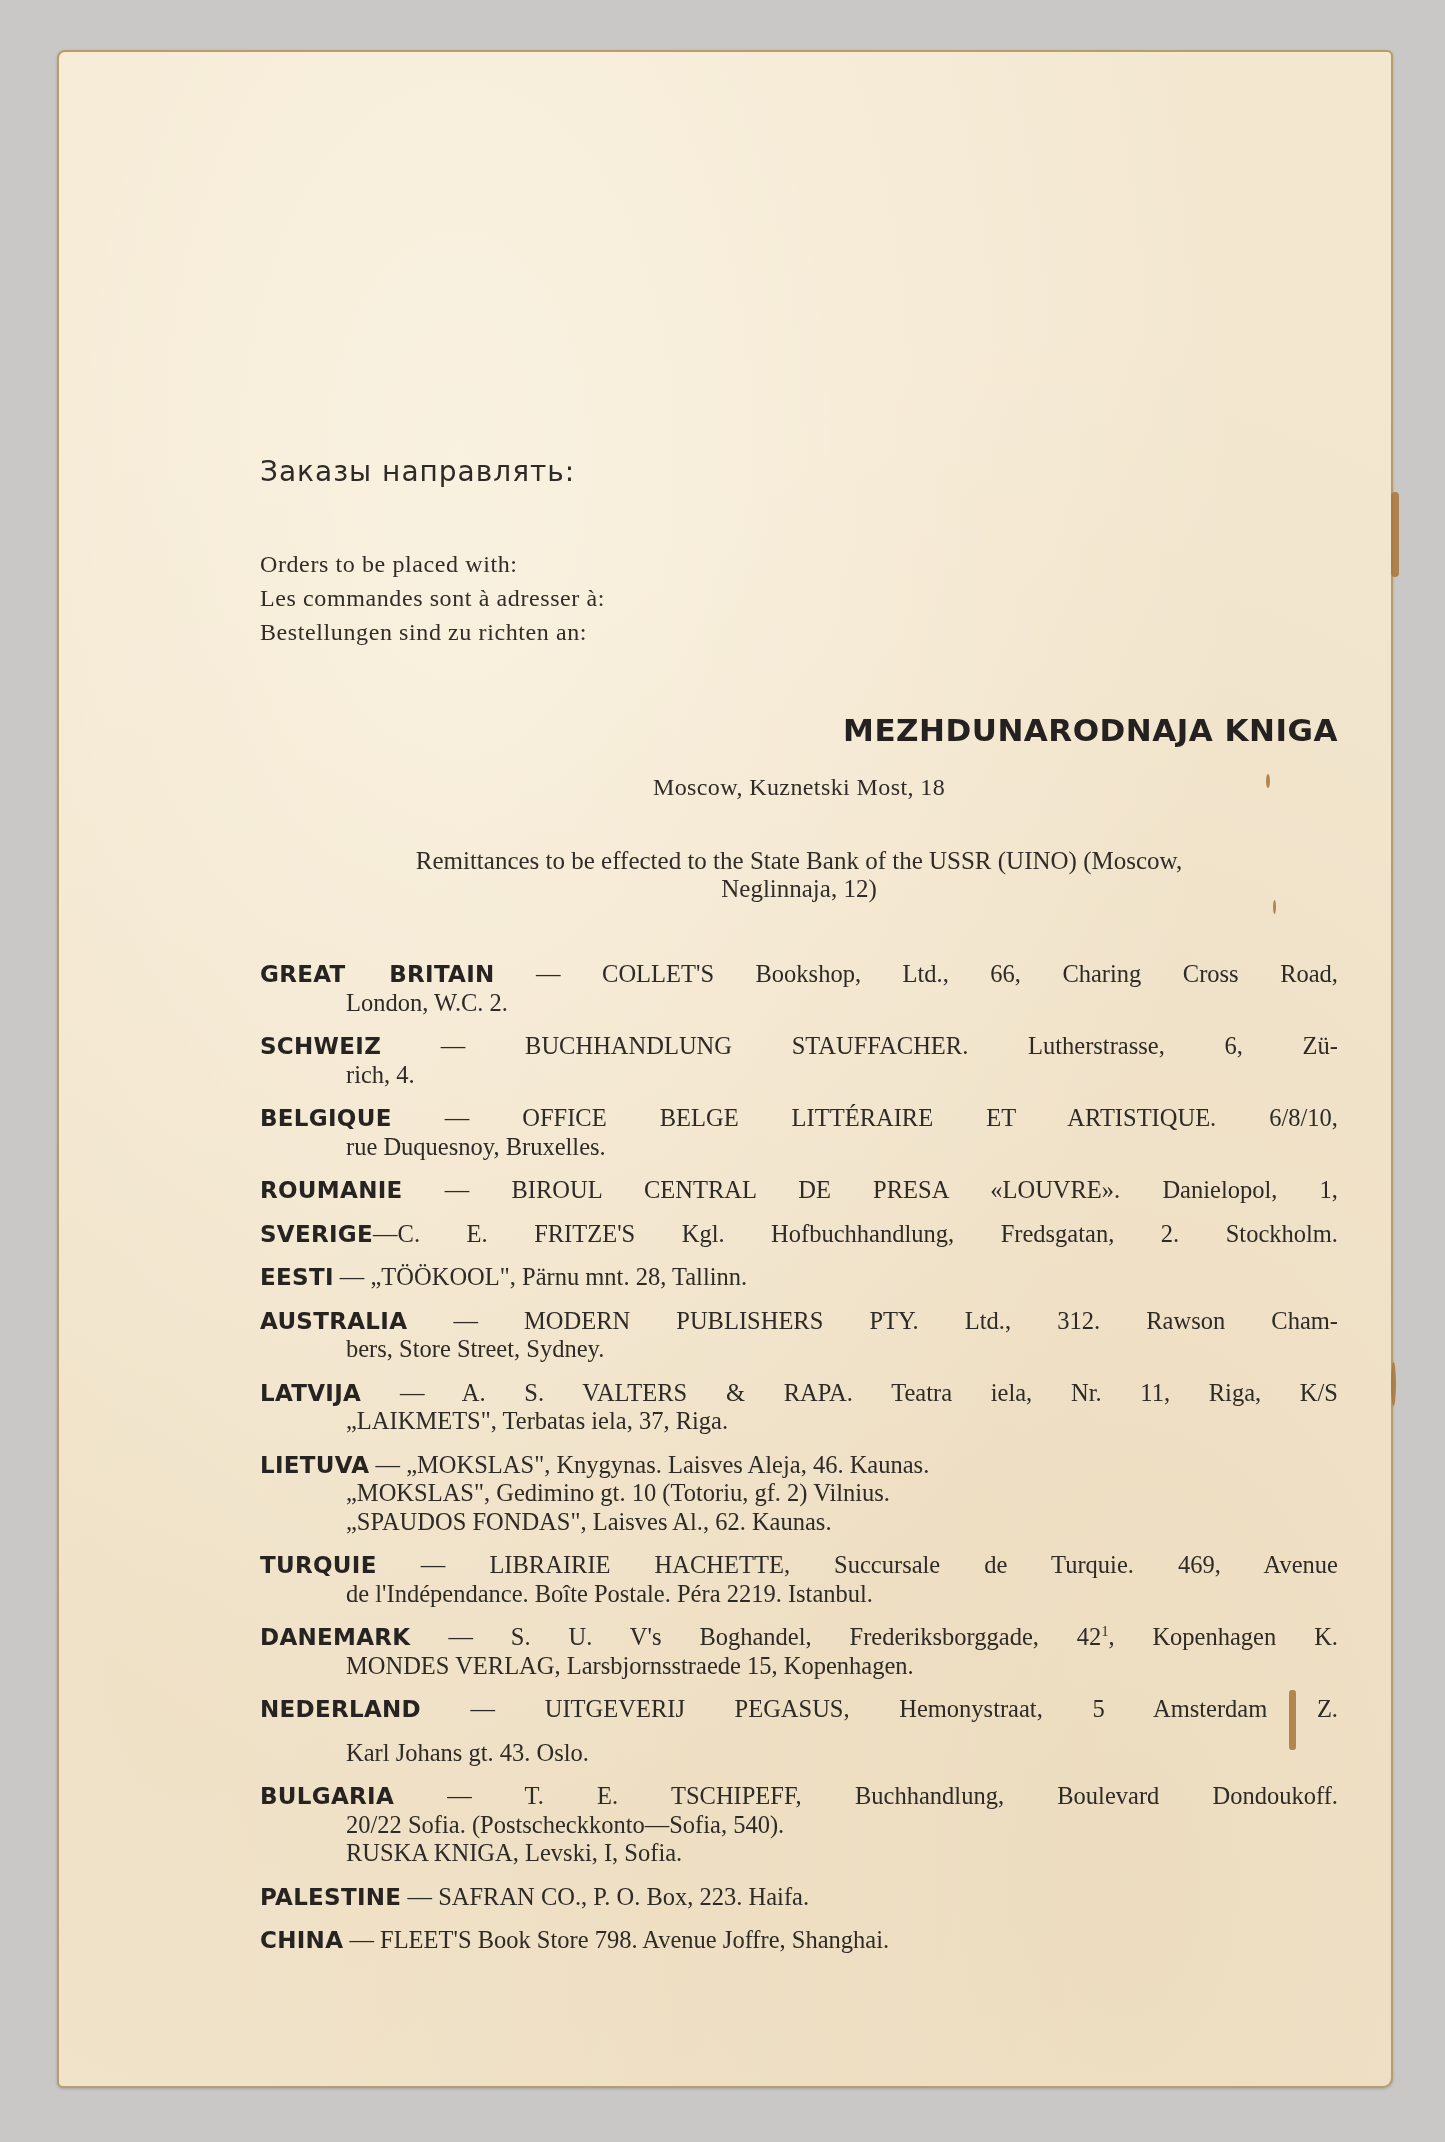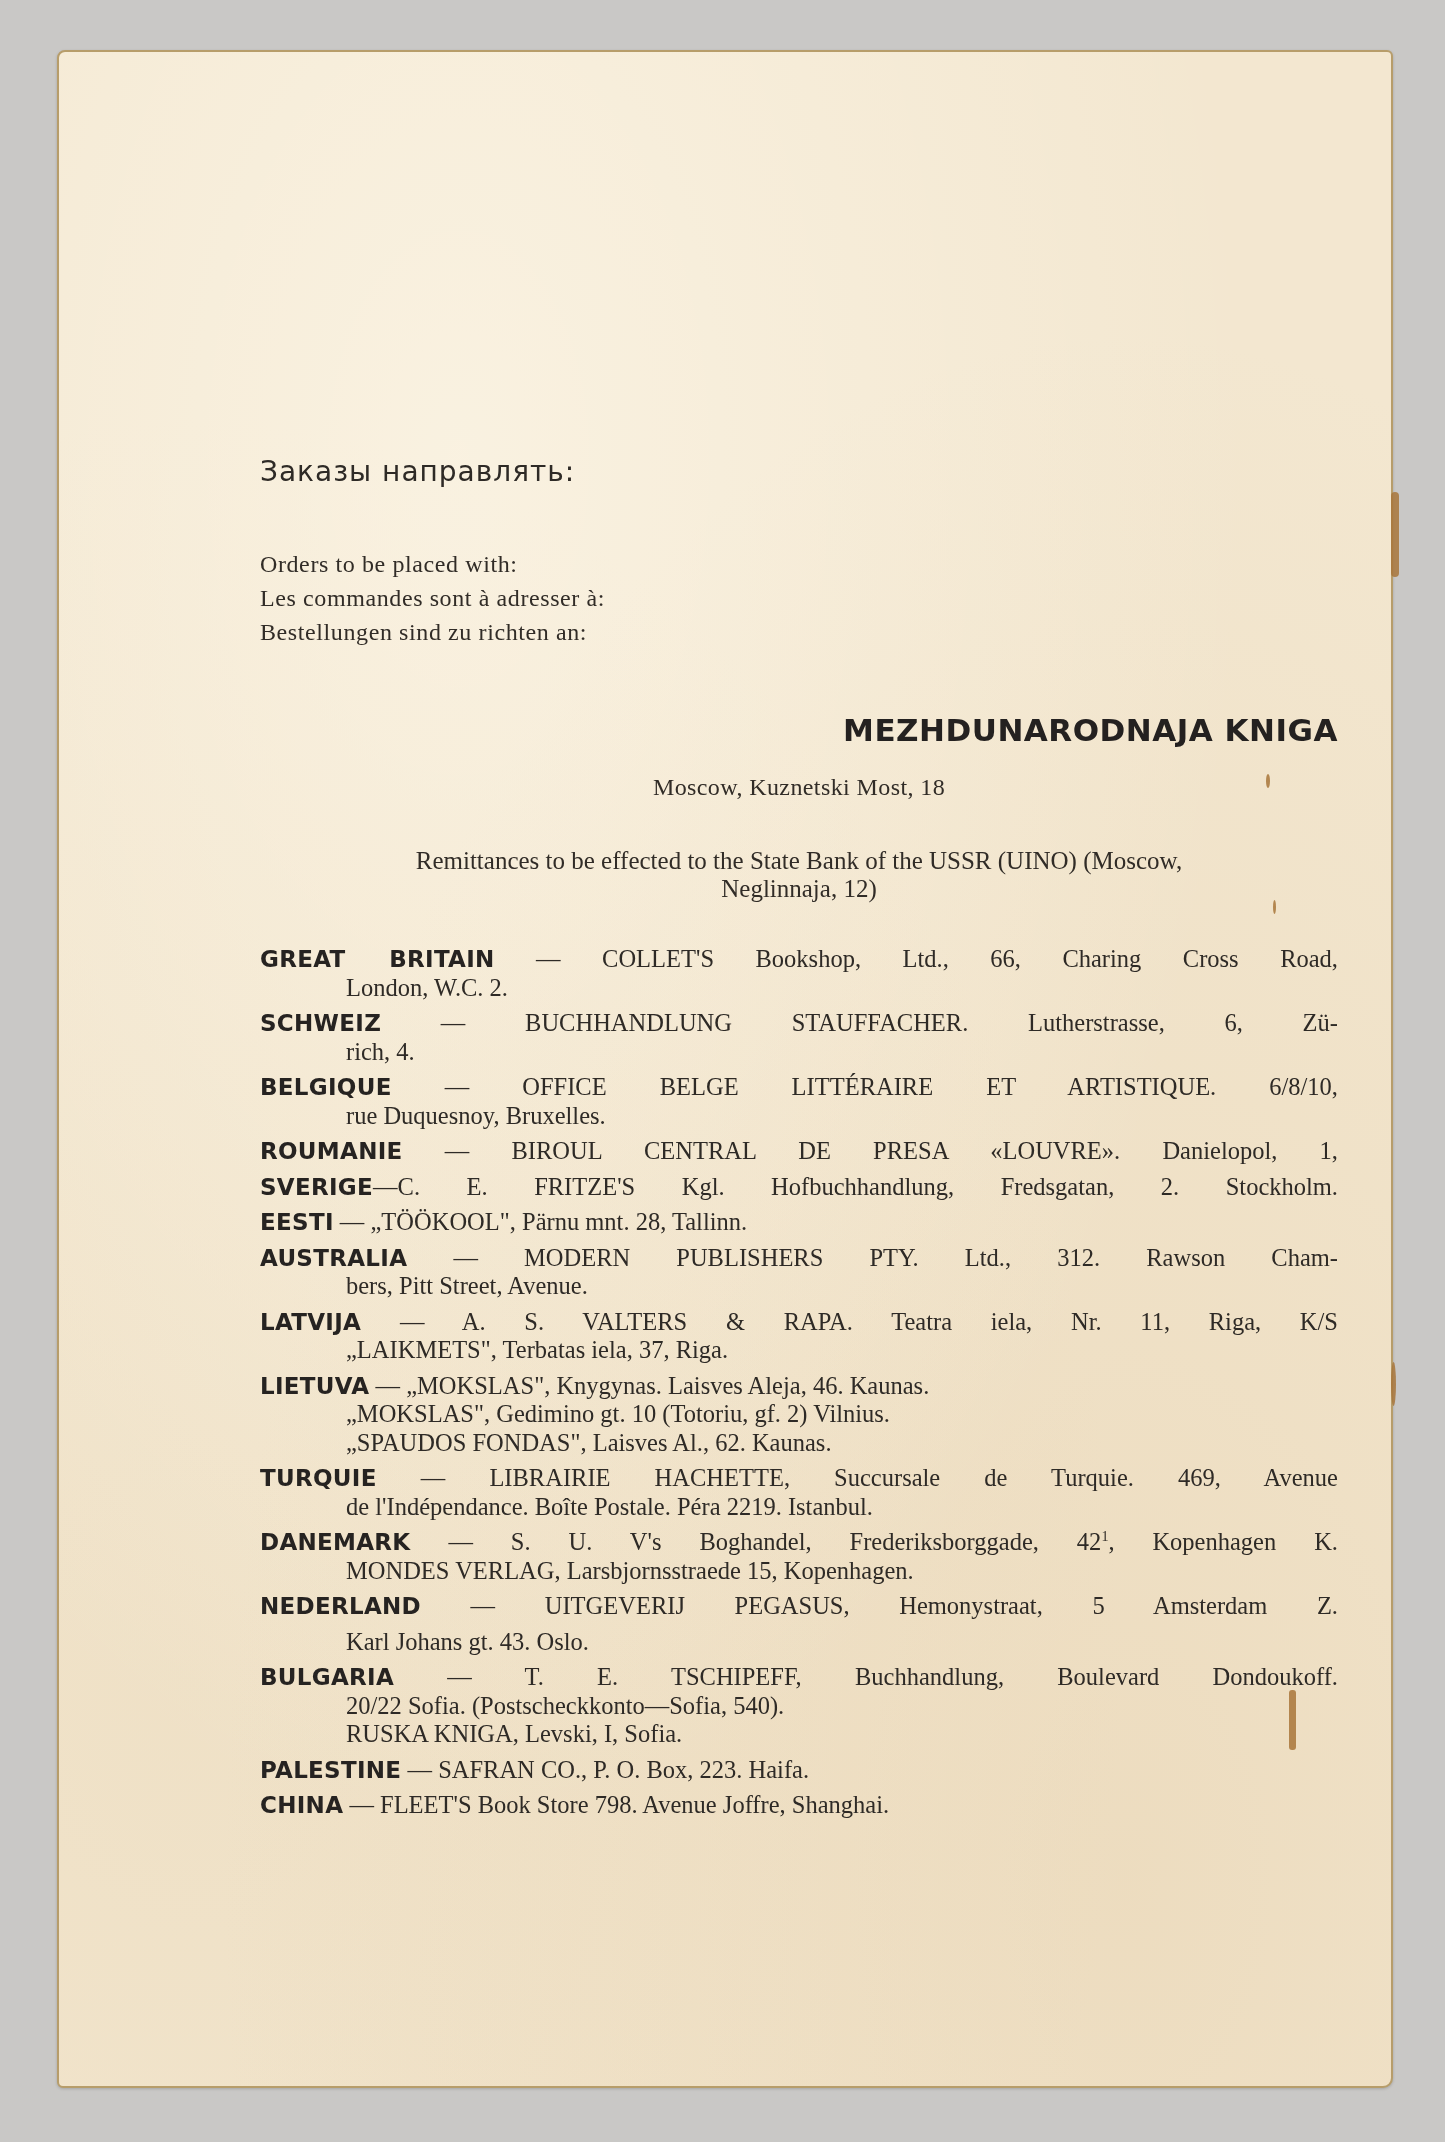--- a/index.html
+++ b/index.html
@@ -99,20 +99,21 @@
       position: absolute;
       top: 893px;
       left: 0;
       width: 1078px;
       font-size: 24.5px;
       line-height: 28.5px;
       color: #2e2a26;
     }
     .entry {
       margin-bottom: 7px;
+      margin-top: 15px;
     }
     .entry-first {
       white-space: nowrap;
       text-align: justify;
       text-align-last: justify;
     }
     .entry-first.short {
       text-align-last: left;
     }
     .country {
@@ -174,21 +175,21 @@
           <div class="entry-first"><span class="country">ROUMANIE</span><span> — BIROUL CENTRAL DE PRESA «LOUVRE». Danielopol, 1,</span></div>
         </div>
         <div class="entry">
           <div class="entry-first"><span class="country">SVERIGE</span><span>—C. E. FRITZE'S Kgl. Hofbuchhandlung, Fredsgatan, 2. Stockholm.</span></div>
         </div>
         <div class="entry">
           <div class="entry-first short"><span class="country">EESTI</span><span> — „TÖÖKOOL", Pärnu mnt. 28, Tallinn.</span></div>
         </div>
         <div class="entry">
           <div class="entry-first"><span class="country">AUSTRALIA</span><span> — MODERN PUBLISHERS PTY. Ltd., 312. Rawson Cham-</span></div>
-          <div class="entry-cont">bers, Pitt Street, Avenue.</div>
+          <div class="entry-cont">bers, Store Street, Sydney.</div>
         </div>
         <div class="entry">
           <div class="entry-first"><span class="country">LATVIJA</span><span> — A. S. VALTERS &amp; RAPA. Teatra iela, Nr. 11, Riga, K/S</span></div>
           <div class="entry-cont">„LAIKMETS", Terbatas iela, 37, Riga.</div>
         </div>
         <div class="entry">
           <div class="entry-first short"><span class="country">LIETUVA</span><span> — „MOKSLAS", Knygynas. Laisves Aleja, 46. Kaunas.</span></div>
           <div class="entry-cont">„MOKSLAS", Gedimino gt. 10 (Totoriu, gf. 2) Vilnius.</div>
           <div class="entry-cont">„SPAUDOS FONDAS", Laisves Al., 62. Kaunas.</div>
         </div>

